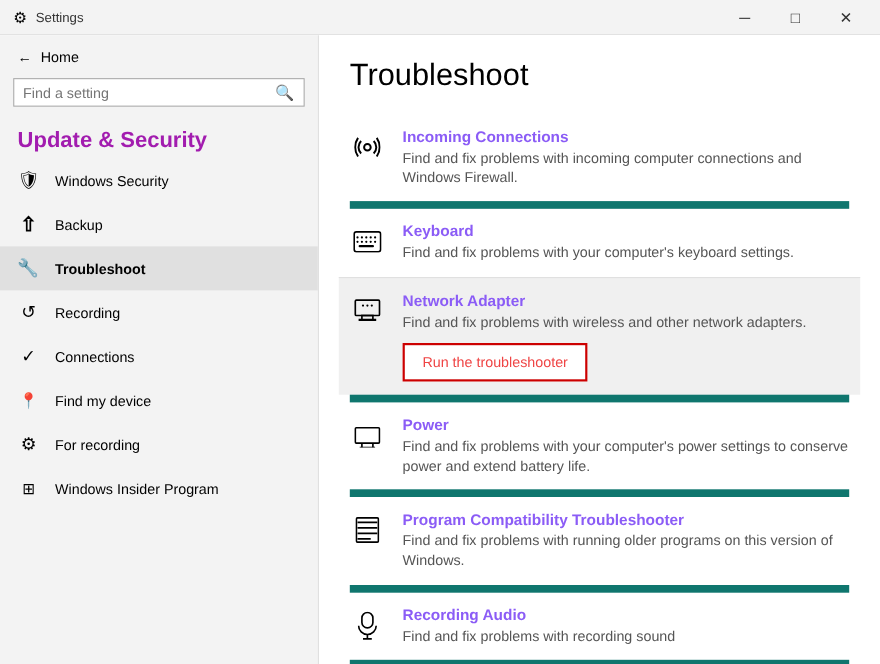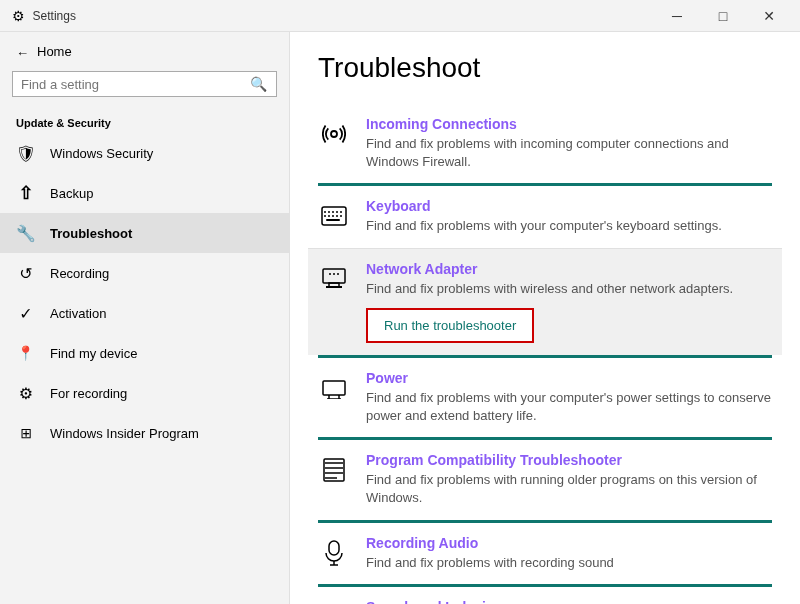--- a/index.html
+++ b/index.html
@@ -89,24 +89,24 @@
     .sidebar-search input {
       border: none;
       outline: none;
       font-size: 13px;
       flex: 1;
       background: transparent;
       color: #555;
     }
 
     .sidebar-section-title {
-      font-size: 11px;
+      font-size: 20px;
       font-weight: 700;
       padding: 8px 16px 4px 16px;
-      color: #000000;
+      color: #a21caf;
     }
 
     .sidebar-item {
       display: flex;
       align-items: center;
       padding: 10px 16px;
       gap: 14px;
       cursor: pointer;
       font-size: 13px;
       color: #000;
@@ -137,21 +137,21 @@
       font-size: 28px;
       font-weight: 300;
       color: #000;
       margin-bottom: 20px;
     }
 
     .troubleshoot-item {
       display: flex;
       padding: 12px 0;
       gap: 16px;
-      border-top: 3px solid #0f766e;
+      border-top: 7px solid #0f766e;
     }
     .troubleshoot-item:first-of-type {
       border-top: none;
     }
 
     .troubleshoot-item .item-icon {
       width: 32px;
       height: 32px;
       display: flex;
       align-items: center;
@@ -185,21 +185,21 @@
       margin: 0 -10px;
       border: none;
     }
 
     .run-troubleshooter-btn {
       display: inline-block;
       margin-top: 10px;
       padding: 8px 16px;
       border: 2px solid #cc0000;
       background: #fff;
-      color: #0f766e;
+      color: #ef4444;
       font-size: 13px;
       cursor: pointer;
       font-family: 'Segoe UI', Arial, sans-serif;
     }
   </style>
 </head>
 <body>
 
 <div class="title-bar">
   <div class="title-bar-left">
@@ -239,21 +239,21 @@
     <div class="sidebar-item active">
       <span class="icon">🔧</span>
       <span>Troubleshoot</span>
     </div>
     <div class="sidebar-item">
       <span class="icon">↺</span>
       <span>Recording</span>
     </div>
     <div class="sidebar-item">
       <span class="icon">✓</span>
-      <span>Activation</span>
+      <span>Connections</span>
     </div>
     <div class="sidebar-item">
       <span class="icon" style="font-size:14px;">📍</span>
       <span>Find my device</span>
     </div>
     <div class="sidebar-item">
       <span class="icon">⚙</span>
       <span>For recording</span>
     </div>
     <div class="sidebar-item">

